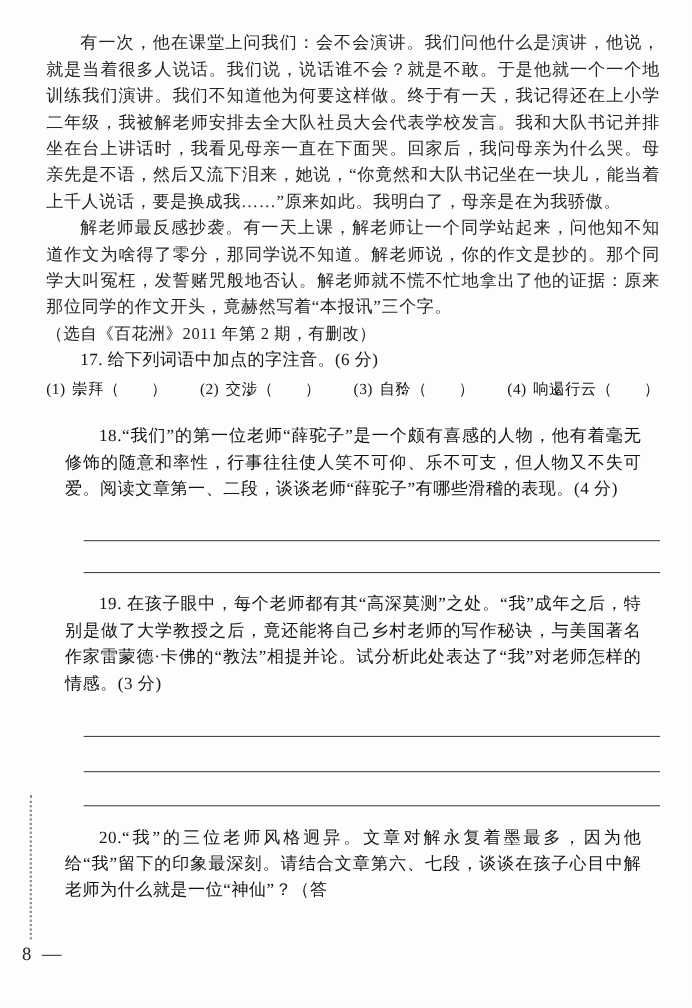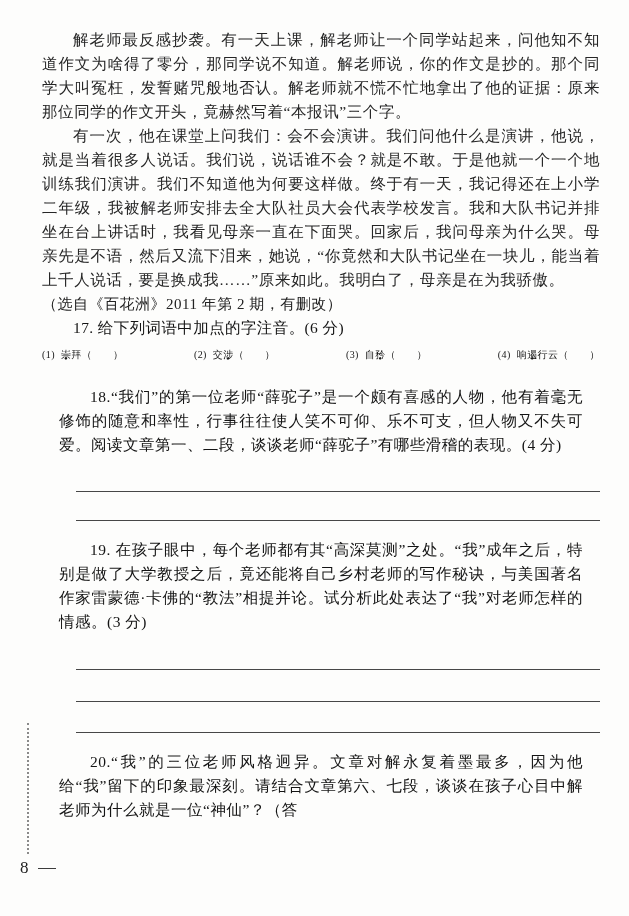--- a/index.html
+++ b/index.html
@@ -41,21 +41,21 @@
     margin: 0;
     font-size: 15.5px;
     line-height: 24px;
     text-indent: 2em;
     letter-spacing: 0.4px;
     color: #141414;
   }
   .pinyin-row {
     display: flex;
     justify-content: space-between;
-    font-size: 10px;
+    font-size: 14px;
     line-height: 26px;
     letter-spacing: 0.4px;
     color: #141414;
     margin-top: 2px;
     align-items: center;
   }
   .pinyin-item .num { margin-right: 6px; }
   .dot-under { position: relative; display: inline-block; }
   .dot-under::after {
     content: "•";
@@ -106,22 +106,22 @@
     border-top: 1.6px solid #3c3c3c;
   }
 </style>
 </head>
 <body>
 
 <div class="sheet">
 
   <div class="content">
 
+    <p class="para">有一次，他在课堂上问我们：会不会演讲。我们问他什么是演讲，他说，就是当着很多人说话。我们说，说话谁不会？就是不敢。于是他就一个一个地训练我们演讲。我们不知道他为何要这样做。终于有一天，我记得还在上小学二年级，我被解老师安排去全大队社员大会代表学校发言。我和大队书记并排坐在台上讲话时，我看见母亲一直在下面哭。回家后，我问母亲为什么哭。母亲先是不语，然后又流下泪来，她说，“你竟然和大队书记坐在一块儿，能当着上千人说话，要是换成我……”原来如此。我明白了，母亲是在为我骄傲。</p>
     <p class="para">解老师最反感抄袭。有一天上课，解老师让一个同学站起来，问他知不知道作文为啥得了零分，那同学说不知道。解老师说，你的作文是抄的。那个同学大叫冤枉，发誓赌咒般地否认。解老师就不慌不忙地拿出了他的证据：原来那位同学的作文开头，竟赫然写着“本报讯”三个字。</p>
-    <p class="para">有一次，他在课堂上问我们：会不会演讲。我们问他什么是演讲，他说，就是当着很多人说话。我们说，说话谁不会？就是不敢。于是他就一个一个地训练我们演讲。我们不知道他为何要这样做。终于有一天，我记得还在上小学二年级，我被解老师安排去全大队社员大会代表学校发言。我和大队书记并排坐在台上讲话时，我看见母亲一直在下面哭。回家后，我问母亲为什么哭。母亲先是不语，然后又流下泪来，她说，“你竟然和大队书记坐在一块儿，能当着上千人说话，要是换成我……”原来如此。我明白了，母亲是在为我骄傲。</p>
 
     <div class="attribution">（选自《百花洲》2011 年第 2 期，有删改）</div>
 
     <p class="q-stem">17. 给下列词语中加点的字注音。(6 分)</p>
 
     <div class="pinyin-row">
       <span class="pinyin-item"><span class="num">(1)</span><span></span><span class="dot-under">崇</span><span>拜</span><span>（　　）</span></span>
       <span class="pinyin-item"><span class="num">(2)</span><span>交</span><span class="dot-under">涉</span><span></span><span>（　　）</span></span>
       <span class="pinyin-item"><span class="num">(3)</span><span>自</span><span class="dot-under">矜</span><span></span><span>（　　）</span></span>
       <span class="pinyin-item"><span class="num">(4)</span><span>响</span><span class="dot-under">遏</span><span>行云</span><span>（　　）</span></span>

